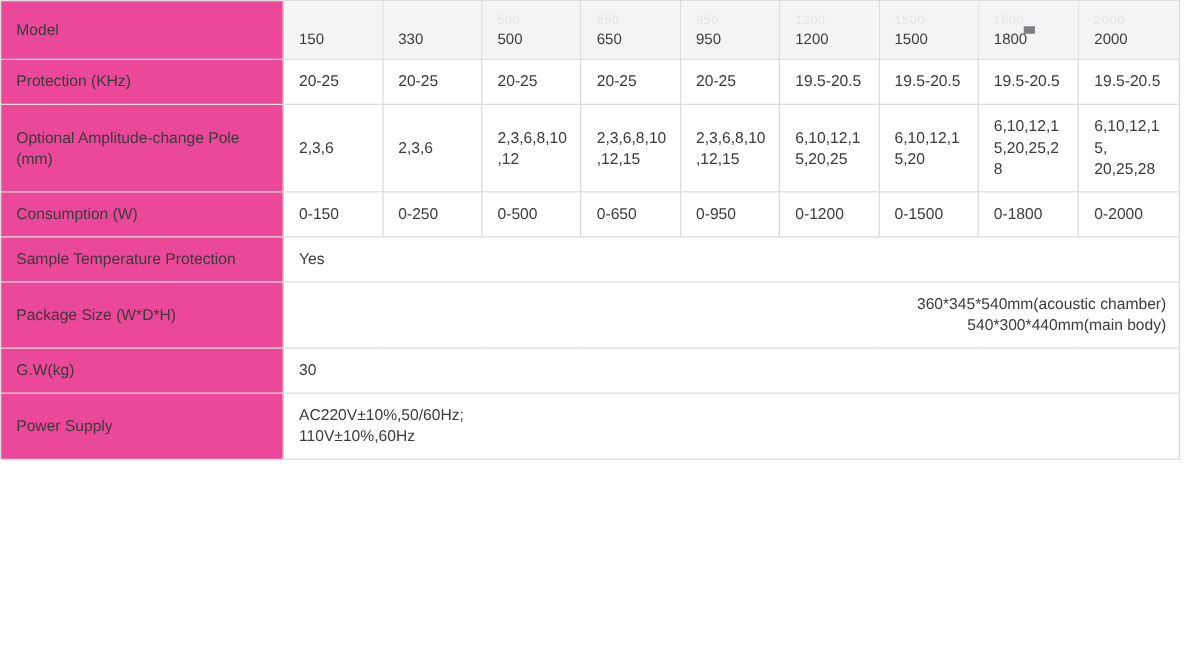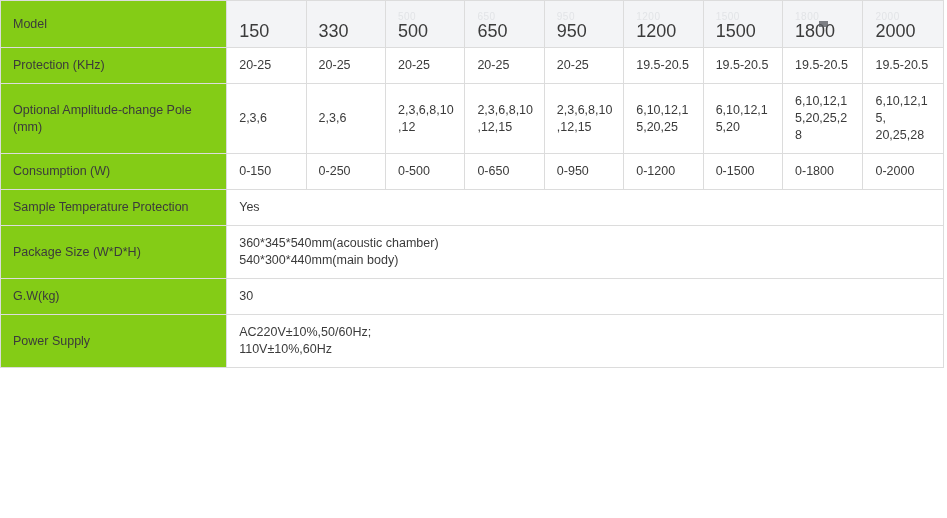--- a/index.html
+++ b/index.html
@@ -28,21 +28,21 @@
     padding: 9px 10px 9px 12px;
     font-size: 12.5px;
     line-height: 17px;
     vertical-align: middle;
     color: #3b3b3b;
     word-wrap: break-word;
     overflow-wrap: break-word;
   }
   .row-head {
     width: 225px;
-    background: #84cc16;
+    background: #ec4899;
     color: #333333;
   }
   .col-model {
     width: 79px;
   }
   .col-wide {
     width: 80px;
   }
   .header-row td {
     height: 38px;
@@ -64,21 +64,21 @@
     height: 13px;
     overflow: hidden;
     color: #e2e4e7;
     font-size: 10px;
     line-height: 13px;
     letter-spacing: 0.5px;
     user-select: none;
   }
   .model-val {
     display: block;
-    font-size: 18px;
+    font-size: 12px;
     color: #3b3b3b;
     line-height: 16px;
   }
   .model-val.overlay {
     position: relative;
   }
   .model-val.overlay::after {
     content: "";
     position: absolute;
     left: 24px;
@@ -193,21 +193,21 @@
       <td>0-2000</td>
     </tr>
 
     <tr>
       <td class="row-head">Sample Temperature Protection</td>
       <td class="span-cell" colspan="9">Yes</td>
     </tr>
 
     <tr>
       <td class="row-head">Package Size (W*D*H)</td>
-      <td class="span-cell two-line" colspan="9" style="white-space: pre-line;">360*345*540mm(acoustic chamber)
+      <td class="span-cell two-line" colspan="9" style="white-space: pre-line; text-align: right;">360*345*540mm(acoustic chamber)
 540*300*440mm(main body)</td>
     </tr>
 
     <tr>
       <td class="row-head">G.W(kg)</td>
       <td class="span-cell" colspan="9">30</td>
     </tr>
 
     <tr>
       <td class="row-head">Power Supply</td>

